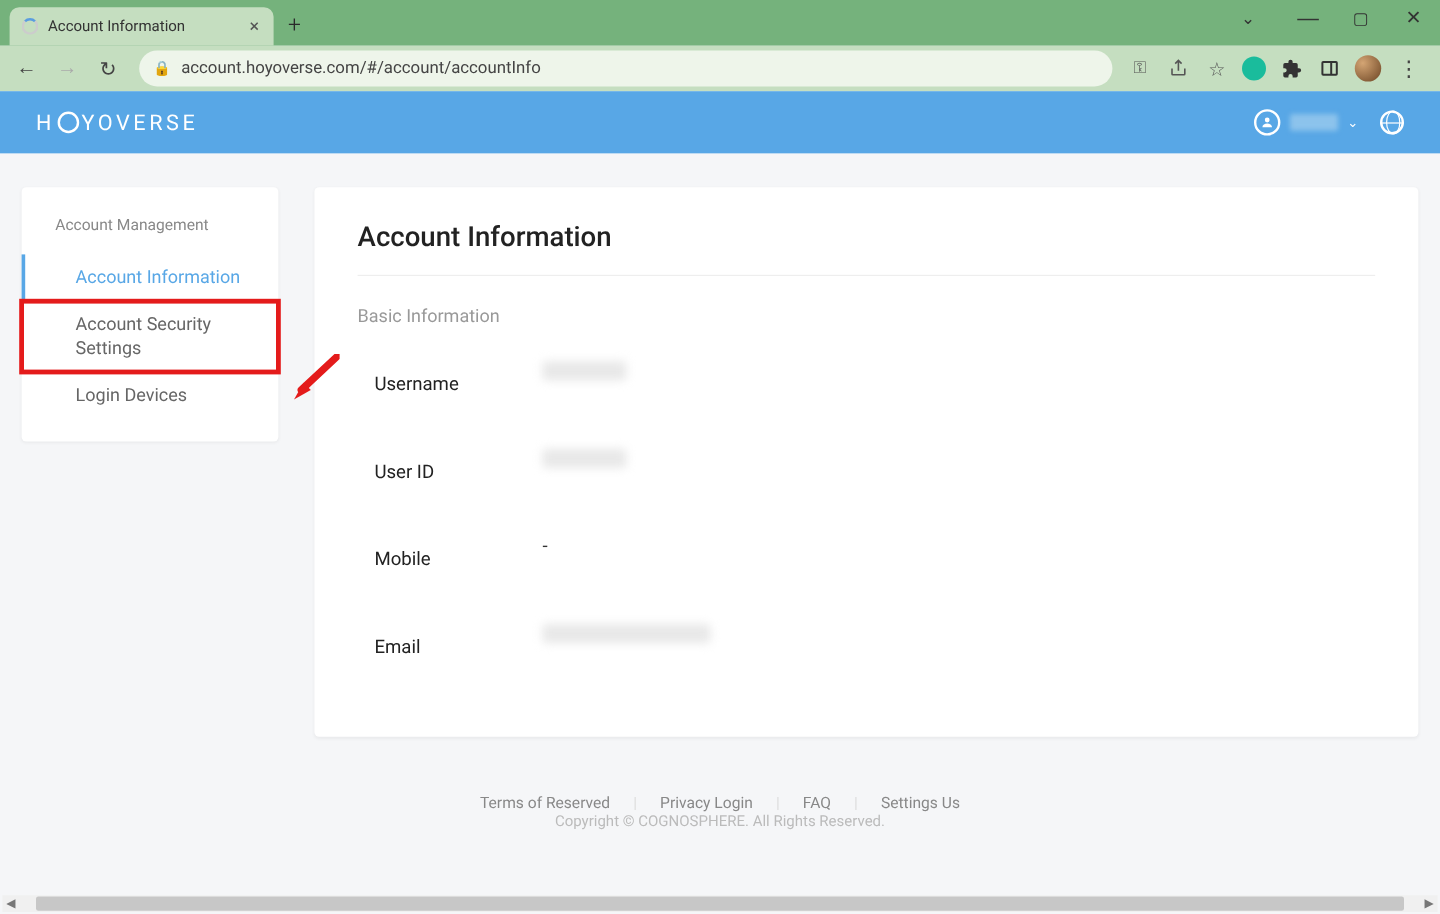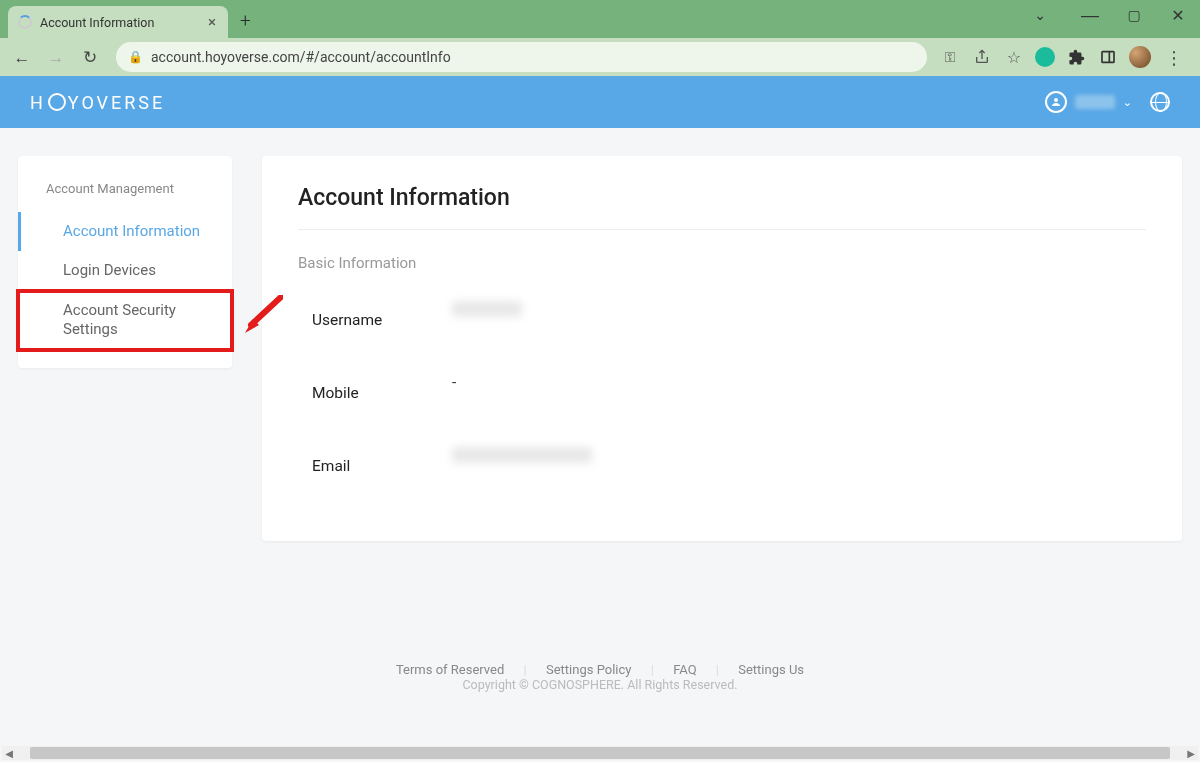--- a/index.html
+++ b/index.html
@@ -141,56 +141,60 @@
   </div>
 </div>
 
 <div class="page">
 
   <div class="sidebar">
     <div class="sidebar-title">Account Management</div>
     <div class="sidebar-item active">
       <span>Account Information</span>
     </div>
+    <div class="sidebar-item highlighted">
+      <span>Account Security Settings</span>
+    </div>
     <div class="sidebar-item">
       <span>Login Devices</span>
-    </div>
-    <div class="sidebar-item highlighted">
-      <span>Account Security Settings</span>
     </div>
   </div>
 
   <svg class="arrow-annot" viewBox="0 0 40 40">
     <path d="M38 2 L8 30" stroke="#e41b1b" stroke-width="6" stroke-linecap="round"></path>
     <path d="M2 38 L16 30 L10 24 Z" fill="#e41b1b"></path>
   </svg>
 
   <div class="main-panel">
     <div class="panel-title">Account Information</div>
     <div class="section-label">Basic Information</div>
 
     <div class="info-row">
       <span class="info-label">Username</span>
       <span class="info-value redact"></span>
     </div>
     <div class="info-row">
+      <span class="info-label">User ID</span>
+      <span class="info-value redact"></span>
+    </div>
+    <div class="info-row">
       <span class="info-label">Mobile</span>
       <span class="info-value">-</span>
     </div>
     <div class="info-row">
       <span class="info-label">Email</span>
       <span class="info-value redact wide"></span>
     </div>
   </div>
 
   <div class="footer">
     <div class="footer-links">
       <span class="link">Terms of Reserved</span>
       <span class="sep">|</span>
-      <span class="link">Settings Policy</span>
+      <span class="link">Privacy Login</span>
       <span class="sep">|</span>
       <span class="link">FAQ</span>
       <span class="sep">|</span>
       <span class="link">Settings Us</span>
     </div>
     <div class="copyright">Copyright © COGNOSPHERE. All Rights Reserved.</div>
   </div>
 
 </div>
 

